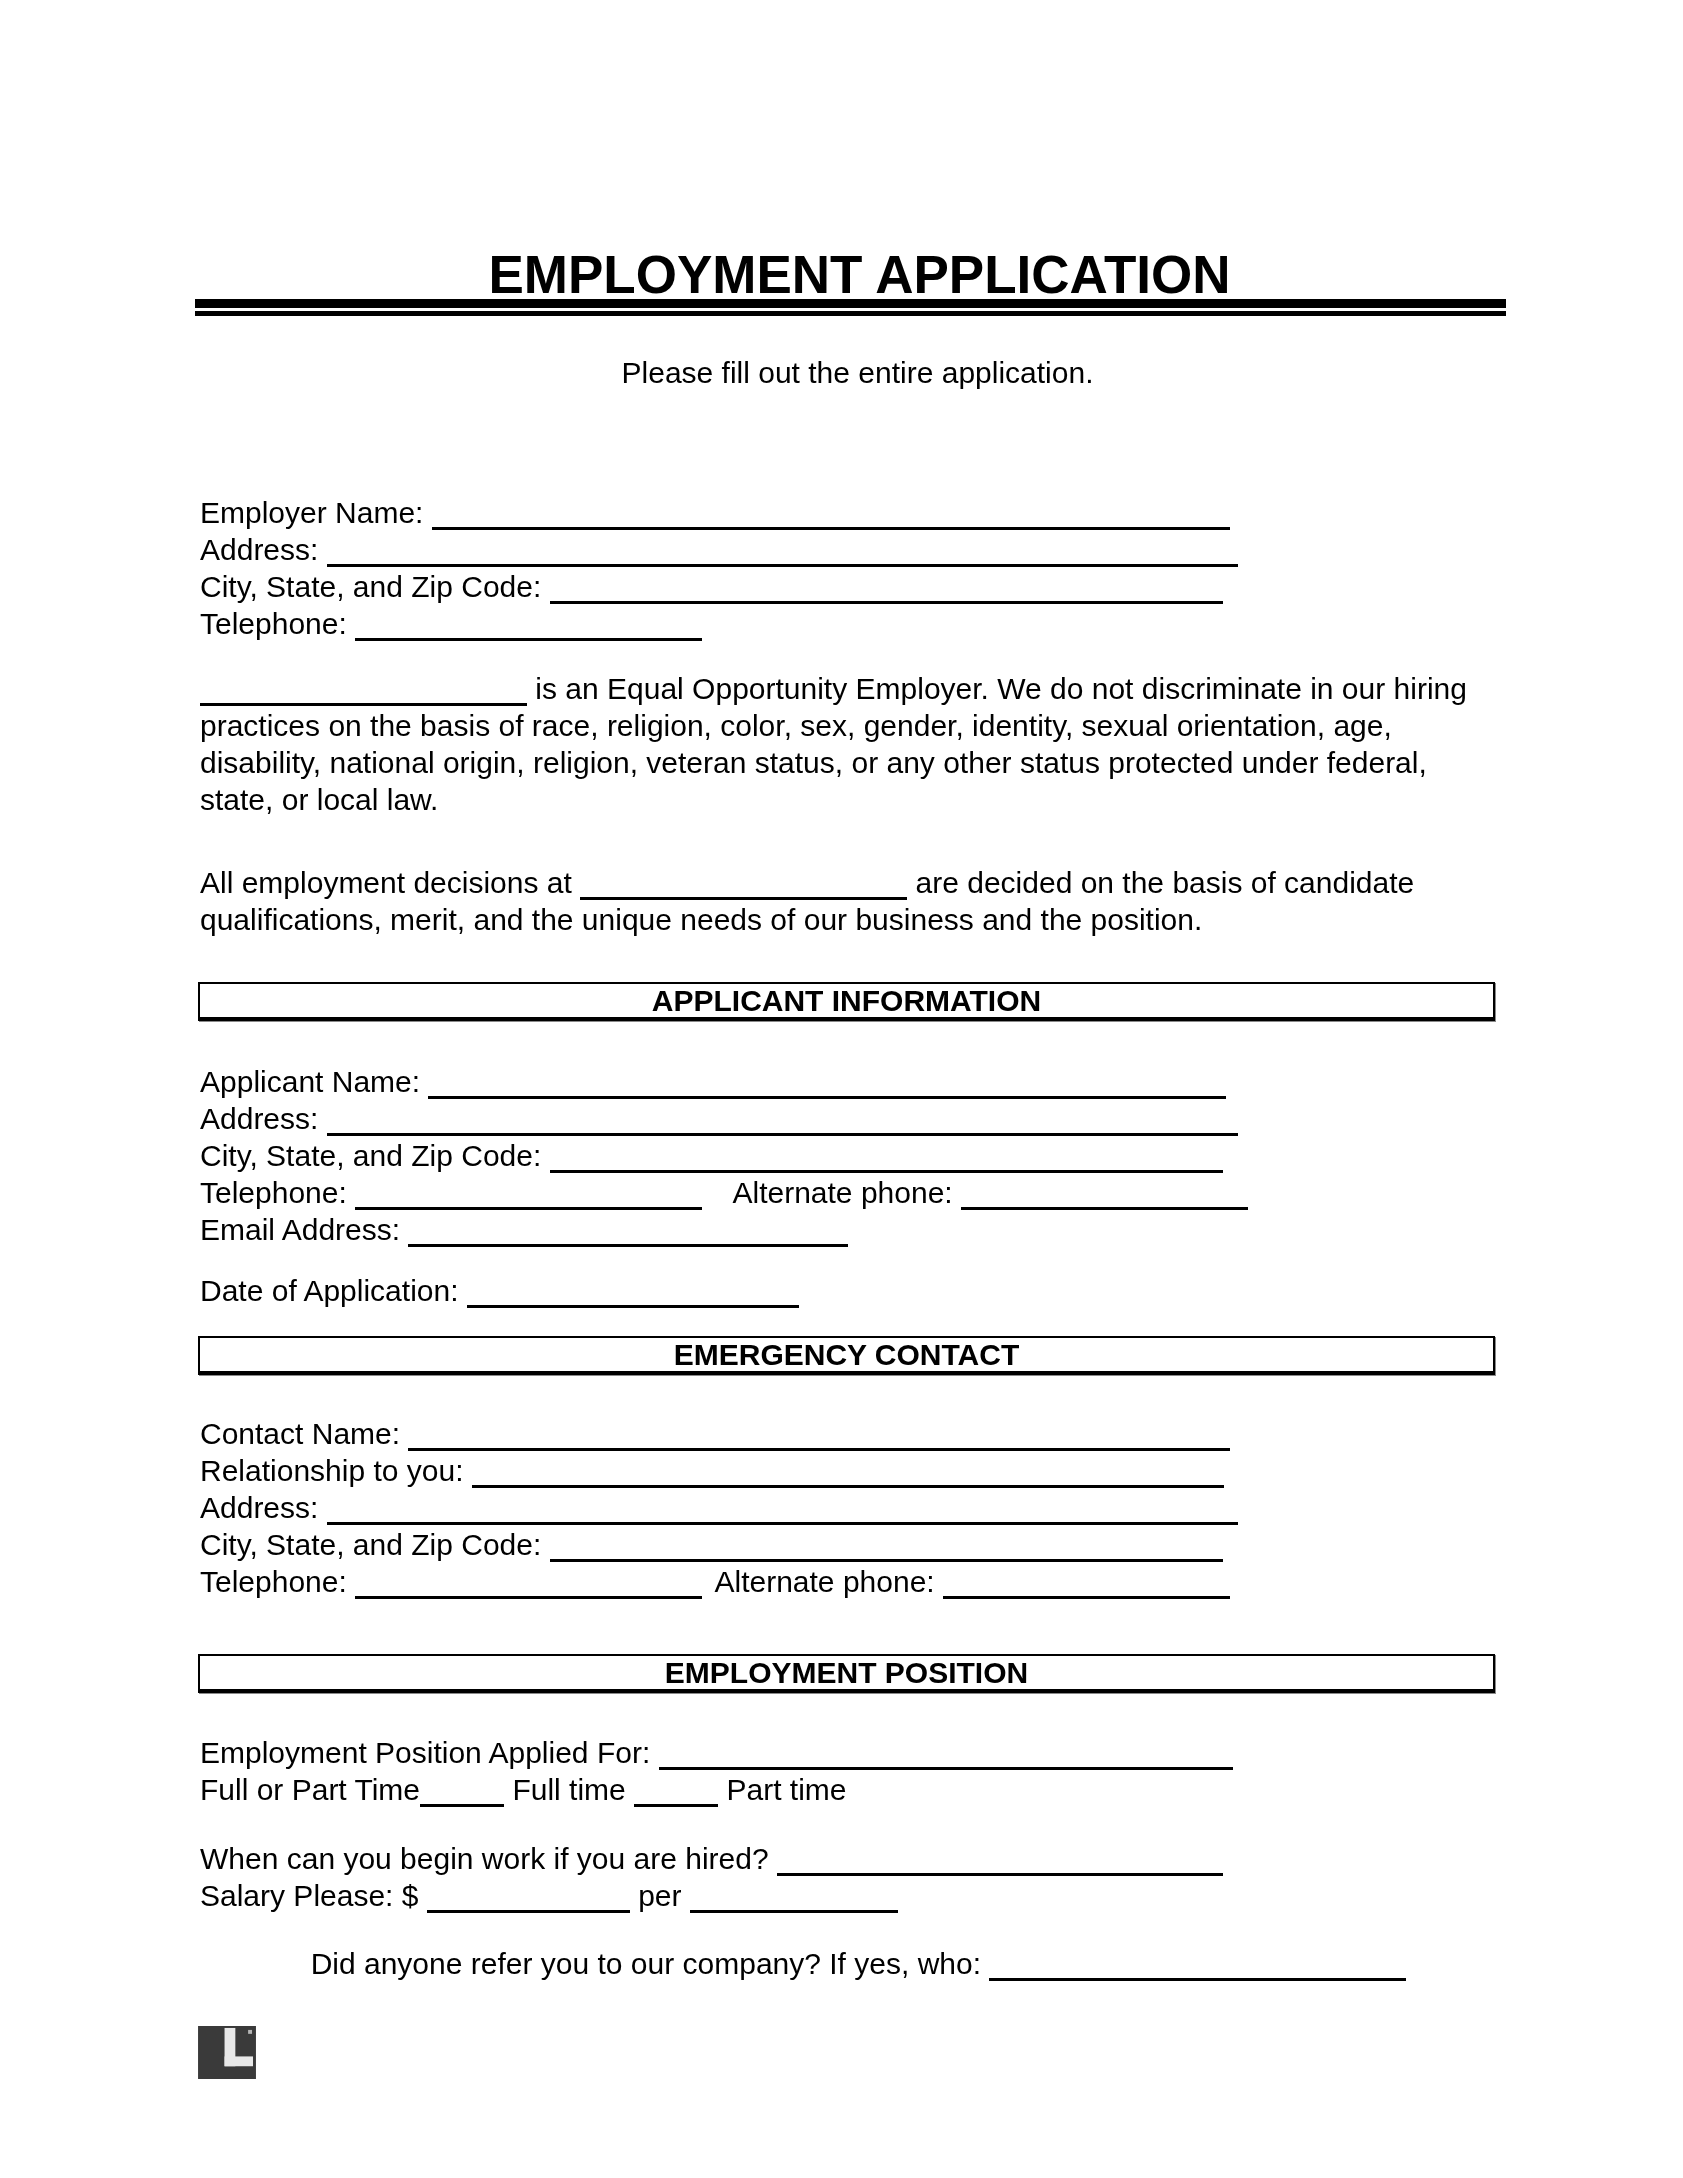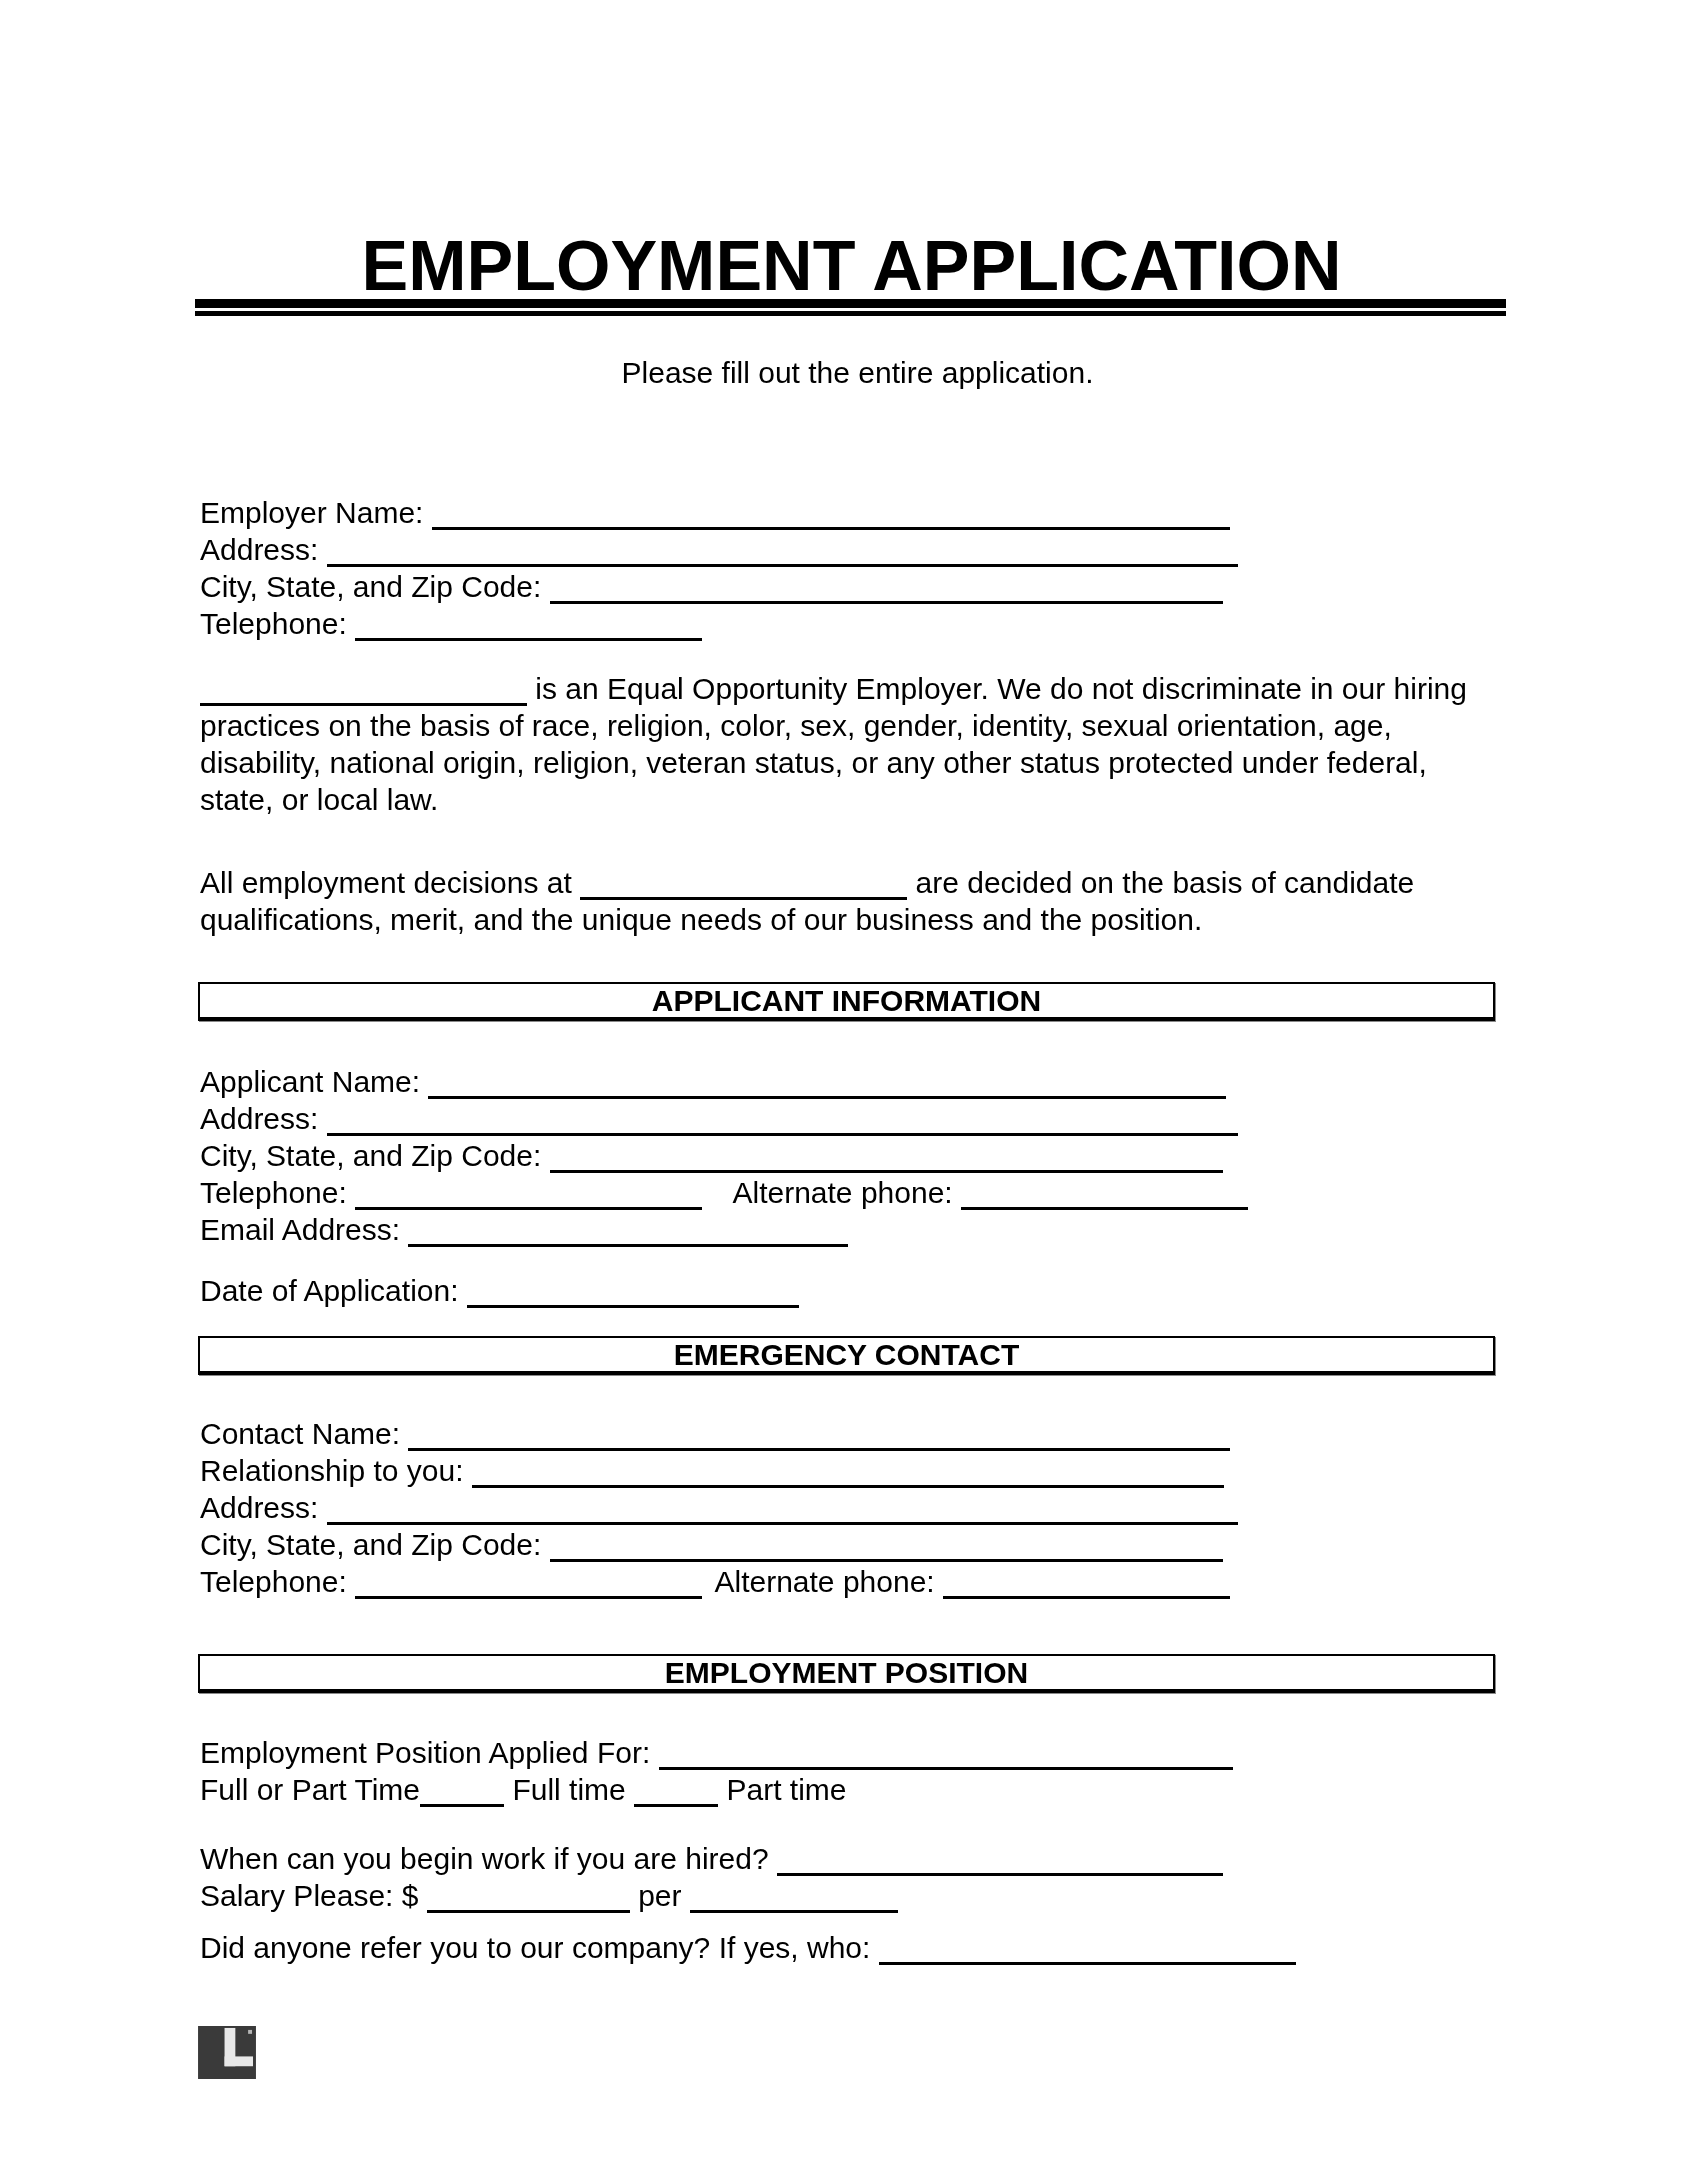--- a/index.html
+++ b/index.html
@@ -10,23 +10,23 @@
     background: #ffffff;
     font-family: "Liberation Sans", "DejaVu Sans", sans-serif;
     color: #000000;
     overflow: hidden;
   }
   .title {
     position: absolute;
     top: 236px;
     left: 198px;
     width: 1307px;
-    margin: 0;
+    margin: 8px;
     text-align: center;
-    font-size: 70px;
+    font-size: 53px;
     line-height: 61px;
     font-weight: bold;
     letter-spacing: 0px;
   }
   .rule { position: absolute; left: 195px; width: 1311px; background: #000; }
   .rule-thick { top: 299px; height: 9px; }
   .rule-thin  { top: 311px; height: 5px; }
   .instruction {
     position: absolute;
     top: 354px;
@@ -60,21 +60,21 @@
   .row { white-space: nowrap; }
   .bl {
     display: inline-block;
     height: 0;
     border-bottom: 3px solid #000;
     transform: translateY(7px);
   }
   .gap-lg { margin-left: 22px; }
   .gap-sm { margin-left: 4px; }
   .mt-1 { margin-top: 32px; }
-  .mt-2 { margin-top: 15px; }
+  .mt-2 { margin-top: 31px; text-align: center; }
   .logo {
     position: absolute;
     left: 198px;
     top: 2026px;
     width: 58px;
     height: 53px;
   }
 </style>
 </head>
 <body>

